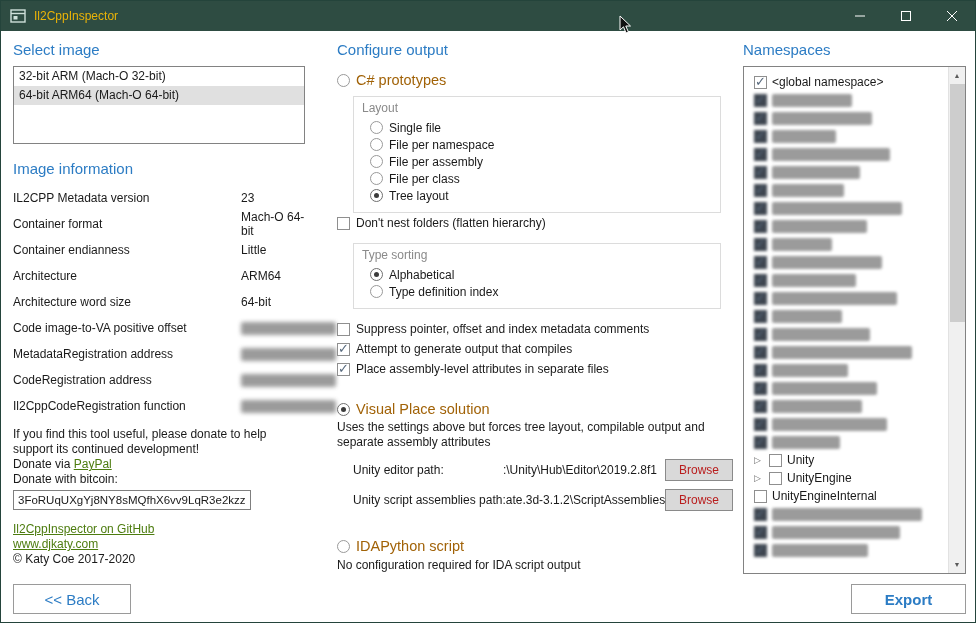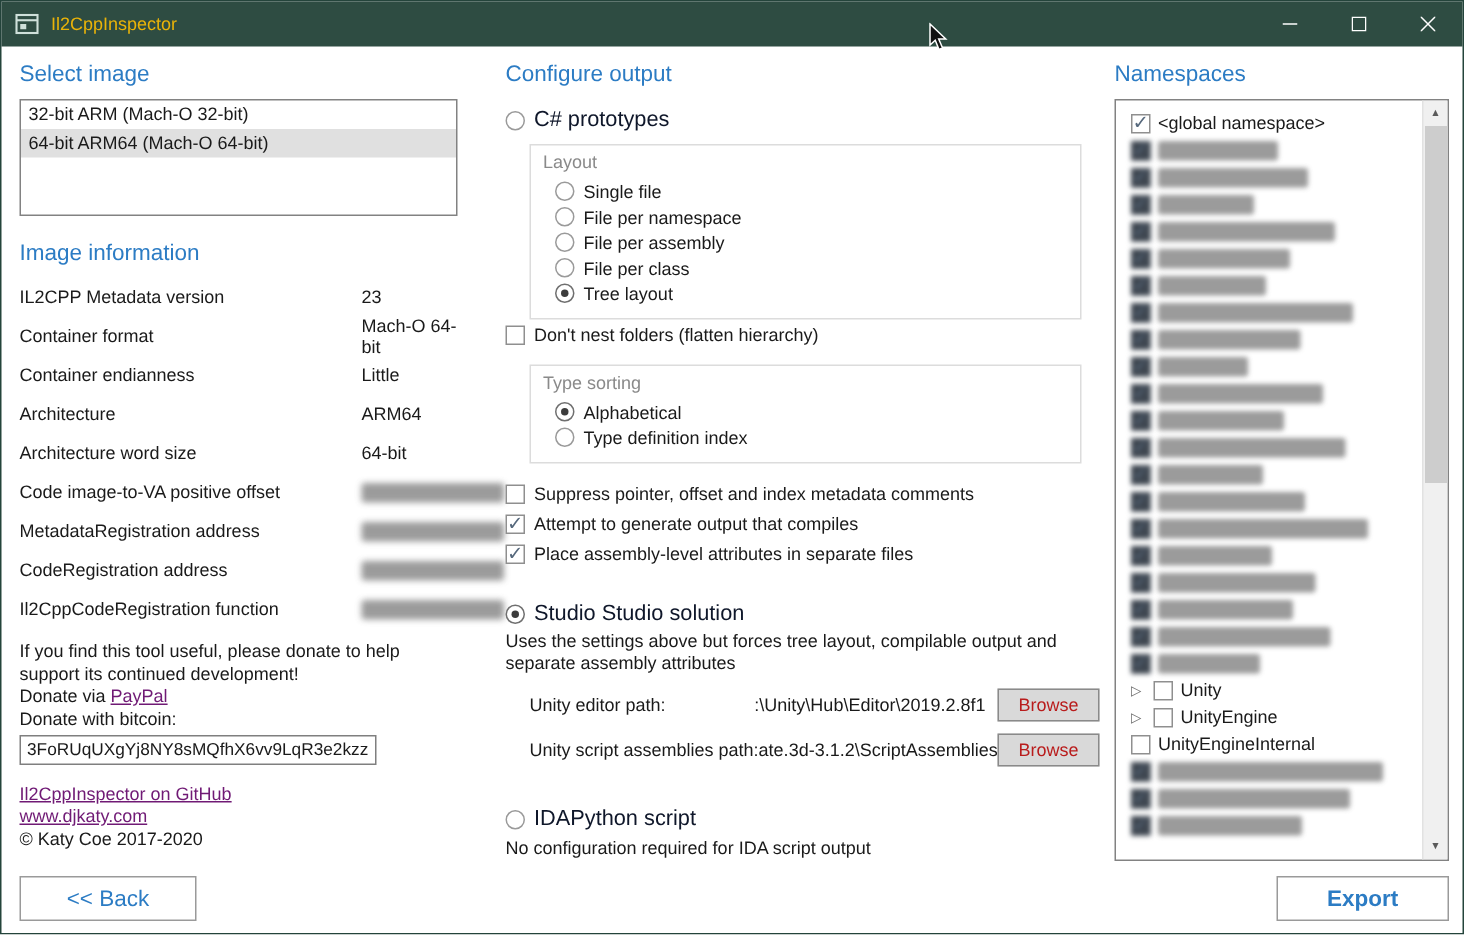--- a/index.html
+++ b/index.html
@@ -26,35 +26,35 @@
   .list-item { height:19px; line-height:19px; padding-left:5px; white-space:nowrap; }
   .list-item.selected { background:#e0e0e0; }
   .info-head { margin-top:16px; }
   .info-rows { margin-top:8px; }
   .info-row { display:flex; align-items:center; height:26px; }
   .info-key { width:228px; flex:0 0 auto; }
   .info-val { flex:1; }
   .redact { display:inline-block; height:13px; background:#8a8a8a; border-radius:2px; filter:blur(2px); opacity:.85; vertical-align:middle; }
   .donate-text { margin-top:8px; line-height:15px; }
   .line { line-height:15px; }
-  a.link, .link { color:#701a75; text-decoration:underline; cursor:pointer; }
+  a.link, .link { color:#4d7c0f; text-decoration:underline; cursor:pointer; }
   .btc-input { margin-top:3px; width:238px; height:20px; border:1px solid #7f7f7f; font-family:"Liberation Sans",sans-serif; font-size:11.5px; padding:1px 4px; color:#1a1a1a; }
   .links-block { margin-top:12px; }
   .copyright { line-height:15px; color:#1a1a1a; }
   .big-btn { position:absolute; bottom:0; left:0; width:118px; height:30px; background:#fff; border:1px solid #9a9a9a; color:#2c7cc4; font-size:15px; font-family:"Liberation Sans",sans-serif; display:flex; align-items:center; justify-content:center; cursor:default; }
   .export-btn { left:auto; right:0; width:115px;font-weight:bold; }
 
   
   .radio { width:13px; height:13px; min-width:13px; border:1px solid #9a9a9a; border-radius:50%; display:inline-block; position:relative; background:#fff; }
   .radio.sel { border-color:#6f6f6f; }
   .radio.sel::after { content:""; position:absolute; left:3px; top:3px; right:3px; bottom:3px; background:#3c3c3c; border-radius:50%; }
   .cb { width:13px; height:13px; min-width:13px; border:1px solid #8f8f8f; display:inline-block; position:relative; background:#fff; }
   .cb.on::after { content:"\2713"; position:absolute; left:0px; top:-3px; font-size:13px; color:#56687c; }
   .ctl-row { display:flex; align-items:center; gap:6px; }
-  .green-label { color:#0f172a; font-size:14.5px; }
+  .green-label { color:#a16207; font-size:14.5px; }
 
   
   .mid-section-radio { margin-top:14px; }
   .groupbox { margin:8px 0 0 16px; border:1px solid #dcdcdc; padding:4px 10px 8px 8px; width:368px; }
   .group-caption { color:#8a8a8a; line-height:15px; margin-bottom:3px; }
   .opt-row { display:flex; align-items:center; gap:6px; height:17px; padding-left:8px; }
   .cb-row { display:flex; align-items:center; gap:6px; height:20px; }
   .flatten { margin-top:0; }
   .sorting { margin-top:10px; }
   .cb-list { margin-top:10px; }
@@ -238,21 +238,21 @@
           <span>Attempt to generate output that compiles</span>
         </div>
         <div class="cb-row">
           <span class="cb on"></span>
           <span>Place assembly-level attributes in separate files</span>
         </div>
       </div>
 
     <div class="ctl-row vs-radio">
       <span class="radio sel"></span>
-      <span class="green-label">Studio Studio solution</span>
+      <span class="green-label">Visual Place solution</span>
     </div>
     <div class="vs-desc">Uses the settings above but forces tree layout, compilable output and separate assembly attributes</div>
 
     <div class="paths" id="path-rows">
         <div class="path-row">
           <span class="path-label">Unity editor path:</span>
           <span class="path-value">:\Unity\Hub\Editor\2019.2.8f1</span>
           <button class="browse-btn">Browse</button>
         </div>
         <div class="path-row">

